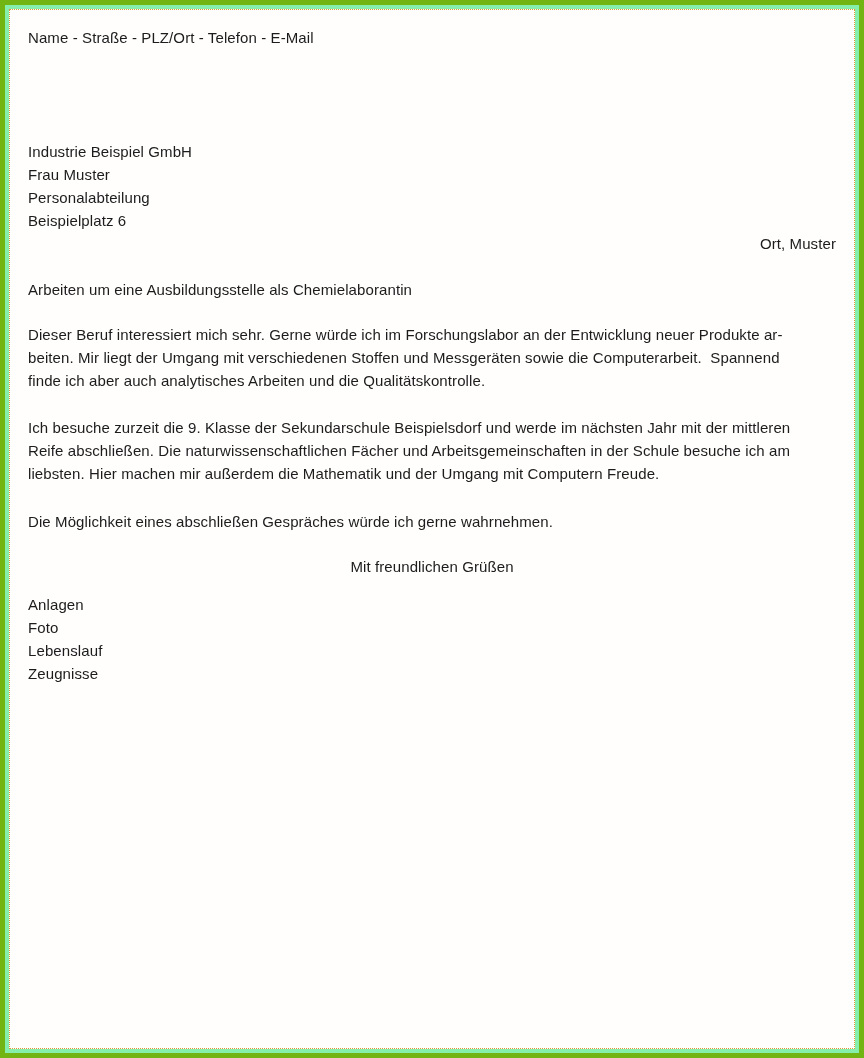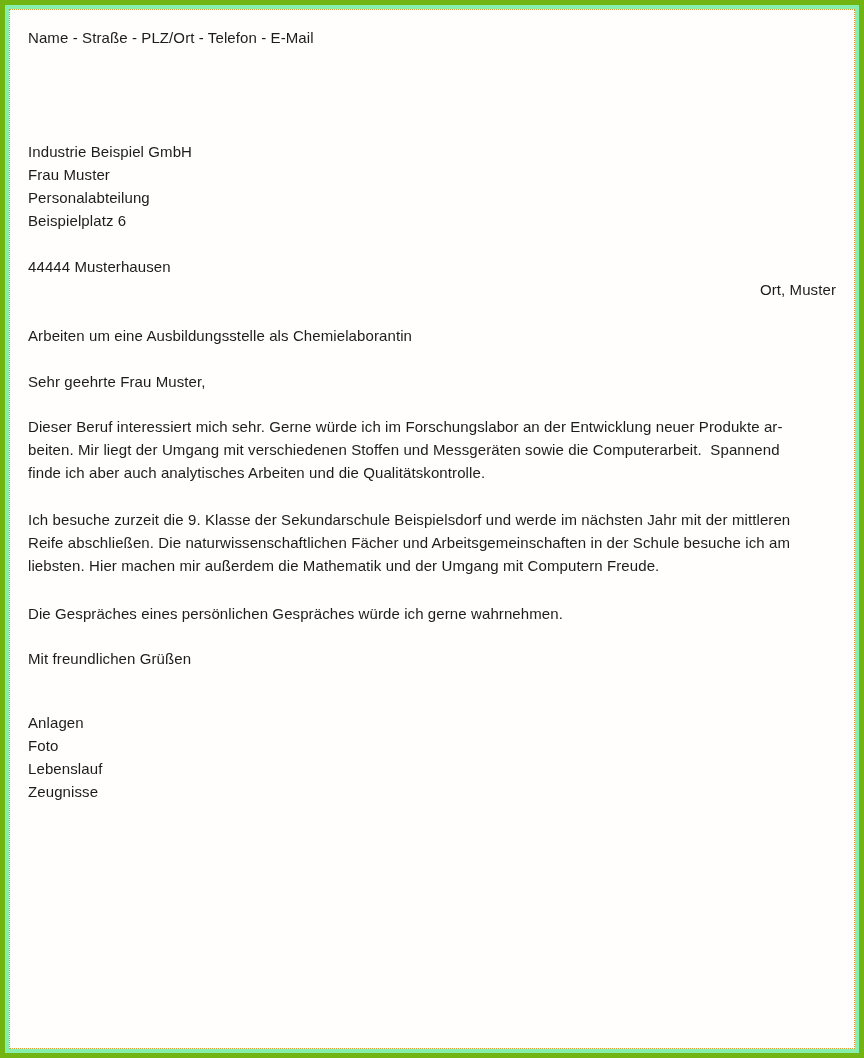--- a/index.html
+++ b/index.html
@@ -42,57 +42,55 @@
   .sender-line       { margin-top: 0; }
   .recipient-block   { margin-top: 91px; }
   .postal-city       { margin-top: 23px; }
   .date-line         { margin-top: 0; text-align: right; }
   .subject-line      { margin-top: 23px; }
   .salutation        { margin-top: 23px; }
   .intro-line        { margin-top: 22px; }
   .paragraph-interest{ margin-top: 22px; }
   .paragraph-school  { margin-top: 24px; }
   .closing-request   { margin-top: 25px; }
-  .regards-line      { margin-top: 22px; }
+  .regards-line      { margin-top: 22px; text-align: center; }
   .signature-block   { margin-top: 46px; }
-  .attachments-block { margin-top: 41px; }
+  .attachments-block { margin-top: 15px; }
 </style>
 </head>
 <body>
 
 <div class="frame-outer">
   <div class="frame-mid">
     <div class="page">
       <div class="letter">
 
         <div class="block sender-line">Name - Straße - PLZ/Ort - Telefon - E-Mail</div>
 
         <div class="block recipient-block">Industrie Beispiel GmbH
 Frau Muster
 Personalabteilung
 Beispielplatz 6</div>
 
-        <div class="block postal-city">44444 Musterhausen</div>
 
         <div class="block date-line">Ort, Muster</div>
 
         <div class="block subject-line">Arbeiten um eine Ausbildungsstelle als Chemielaborantin</div>
 
-        <div class="block salutation">Sehr geehrte Frau Muster,</div>
 
 
         <div class="block paragraph-interest">Dieser Beruf interessiert mich sehr. Gerne würde ich im Forschungslabor an der Entwicklung neuer Produkte ar-
 beiten. Mir liegt der Umgang mit verschiedenen Stoffen und Messgeräten sowie die Computerarbeit.  Spannend
 finde ich aber auch analytisches Arbeiten und die Qualitätskontrolle.</div>
 
         <div class="block paragraph-school">Ich besuche zurzeit die 9. Klasse der Sekundarschule Beispielsdorf und werde im nächsten Jahr mit der mittleren
 Reife abschließen. Die naturwissenschaftlichen Fächer und Arbeitsgemeinschaften in der Schule besuche ich am
 liebsten. Hier machen mir außerdem die Mathematik und der Umgang mit Computern Freude.</div>
 
-        <div class="block closing-request">Die Gespräches eines persönlichen Gespräches würde ich gerne wahrnehmen.</div>
+        <div class="block closing-request">Die Möglichkeit eines abschließen Gespräches würde ich gerne wahrnehmen.</div>
 
         <div class="block regards-line">Mit freundlichen Grüßen</div>
 
 
         <div class="block attachments-block">Anlagen
 Foto
 Lebenslauf
 Zeugnisse</div>
 
       </div>

